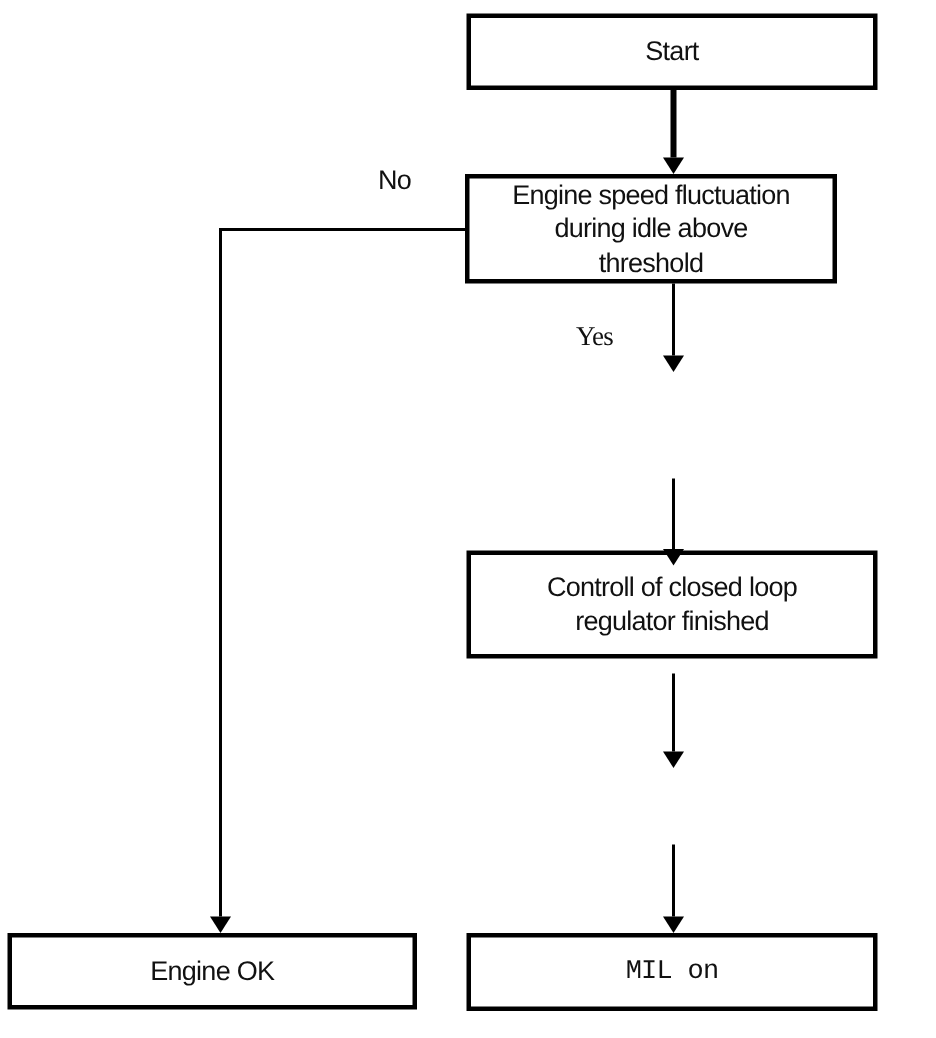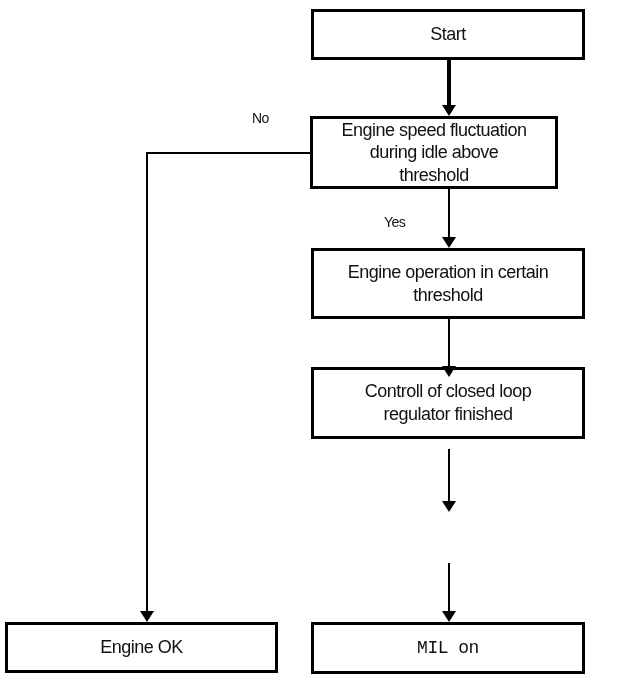--- a/index.html
+++ b/index.html
@@ -62,38 +62,37 @@
   #a5-line { left: 448px; top: 563px; width: 2px; height: 48px; }
   #a5-head { left: 442px; top: 611px; }
 
   
   #no-hline { left: 147px; top: 152px; width: 163px; height: 2px; }
   #no-vline { left: 146px; top: 152px; width: 2px; height: 459px; }
   #no-head  { left: 140px; top: 611px; }
 
   .edge-label {
     position: absolute;
-    font-size: 14px;
+    font-size: 18px;
     letter-spacing: -0.5px;
     color: #111111;
     white-space: nowrap;
   }
   #lbl-no  { left: 252px; top: 110px; }
-  #lbl-yes { left: 384px; top: 214px; }
+  #lbl-yes { left: 384px; top: 214px; font-family: Liberation Serif, serif; }
 </style>
 </head>
 <body>
 
 <div id="canvas">
 
   <div class="node" id="n-start">Start</div>
 
   <div class="node" id="n-fluct">Engine speed fluctuation during idle above threshold</div>
 
-  <div class="node" id="n-oper">Engine operation in certain threshold</div>
 
   <div class="node" id="n-loop">Controll of closed loop regulator finished</div>
 
 
   <div class="node" id="n-mil">MIL on</div>
 
   <div class="node" id="n-sysok">Engine OK</div>
 
   <div class="vline" id="a1-line"></div>
   <div class="arrowhead" id="a1-head"></div>

